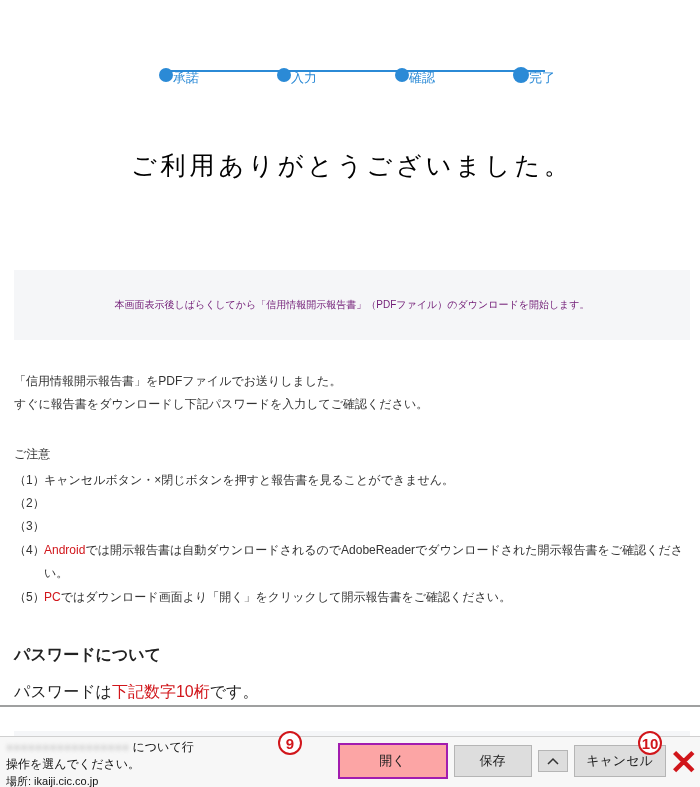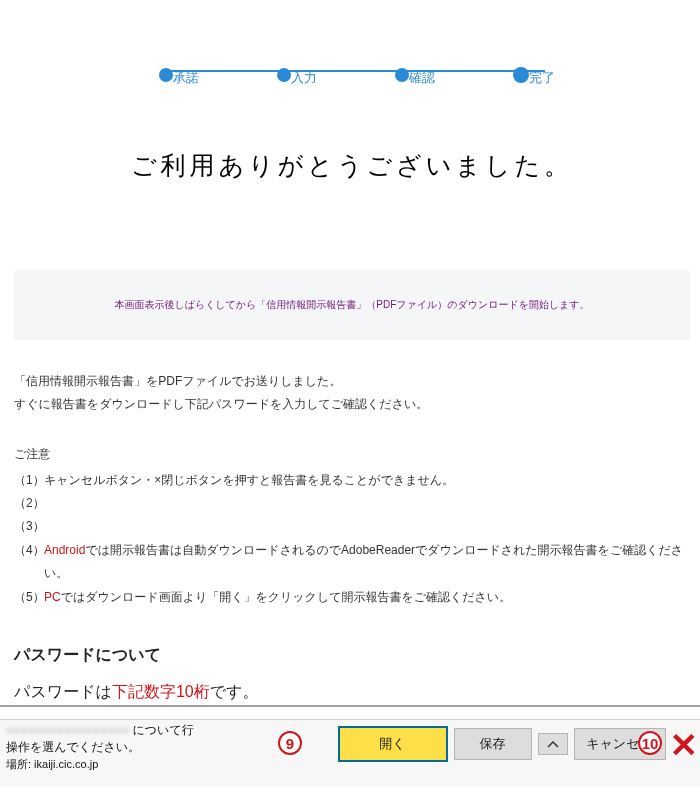--- a/index.html
+++ b/index.html
@@ -27,27 +27,27 @@
     .red { color: #d1161b; }
 
     .pwd-title { margin-top: 36px; font-size: 16px; font-weight: bold; }
     .pwd-desc { margin-top: 16px; font-size: 16px; }
 
     .pwd-panel { background: #f5f6f8; margin-top: 28px; padding: 20px 24px 16px; }
     .pwd-panel-title { font-size: 14px; font-weight: bold; color: #333; }
 
     
     .dl-divider { position: absolute; bottom: 80px; left: 0; right: 0; height: 0; border-top: 2px solid #9fa0a0; }
-    .dl-bar { position: absolute; bottom: 0; left: 0; right: 0; height: 68px; background: #f7f7f7; border-top: 1px solid #d0d0d0; display: flex; align-items: flex-start; padding: 2px 2px 0 6px; }
+    .dl-bar { position: absolute; bottom: 0; left: 0; right: 0; height: 51px; background: #f7f7f7; border-top: 1px solid #d0d0d0; display: flex; align-items: flex-start; padding: 2px 2px 0 6px; }
     .dl-text { flex: 1; font-size: 12px; color: #111; line-height: 1.45; }
     .dl-text .line1 .fname { color: #ccc; filter: blur(2px); }
     .dl-text .line3 { font-size: 11px; }
     .dl-btn-group { display: flex; align-items: center; gap: 6px; margin-top: 4px; }
     .dl-btn { background: #ddd; border: 1px solid #b5b5b5; padding: 6px 0; font-size: 13px; text-align: center; min-width: 96px; cursor: pointer; }
-    .dl-btn.open { border: 2px solid #0369a1; min-width: 110px; padding: 7px 1px; background:#fde047 }
+    .dl-btn.open { border: 2px solid #a21caf; min-width: 110px; padding: 7px 1px; background:#fca5a5 }
     .dl-btn.save { min-width: 78px; }
     .dl-btn.chev { min-width: 30px; display: flex; align-items: center; justify-content: center; }
     .dl-btn.cancel { min-width: 92px; }
     .close-x { color: #d1161b; font-size: 34px; font-weight: bold; margin-left: 4px; cursor: pointer; line-height: 1; align-self: flex-start; margin-top: 6px; }
 
     .anno { position: absolute; width: 24px; height: 24px; border: 2.5px solid #d1161b; border-radius: 50%; color: #d1161b; font-weight: bold; font-size: 15px; display: flex; align-items: center; justify-content: center; background: #fff; }
     .anno-9 { bottom: 32px; left: 278px; }
     .anno-10 { bottom: 32px; left: 638px; }
 
     svg { display: block; }

